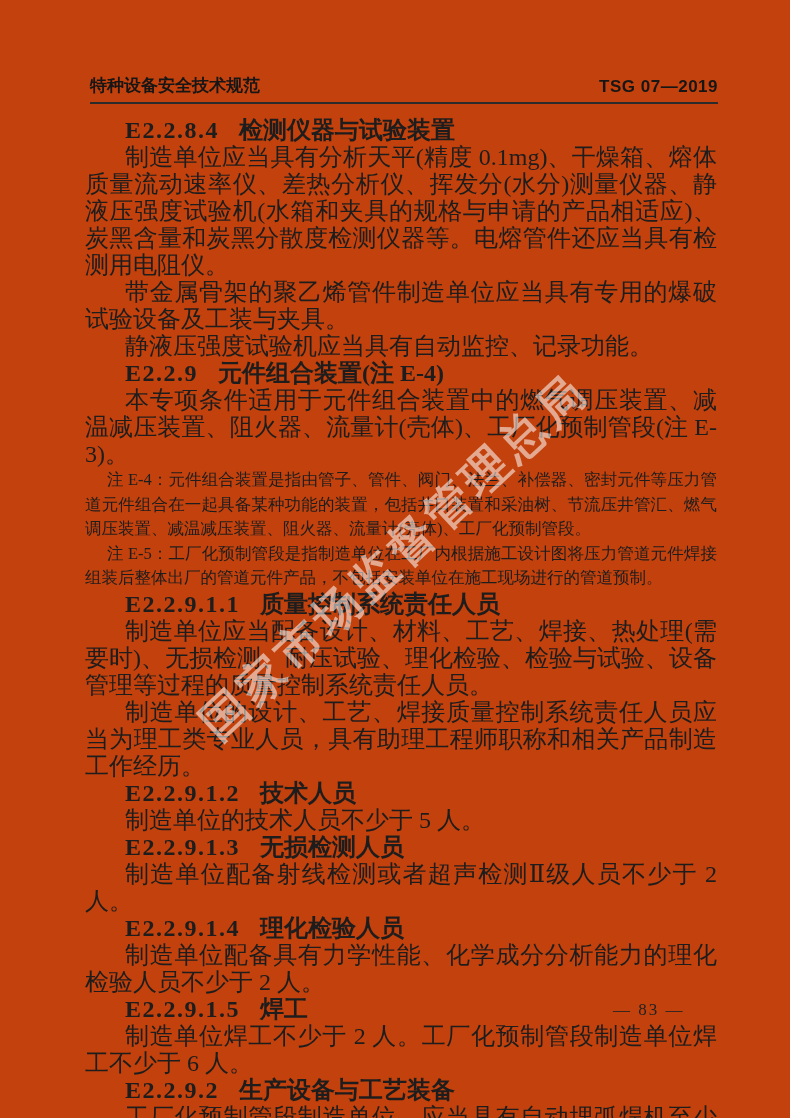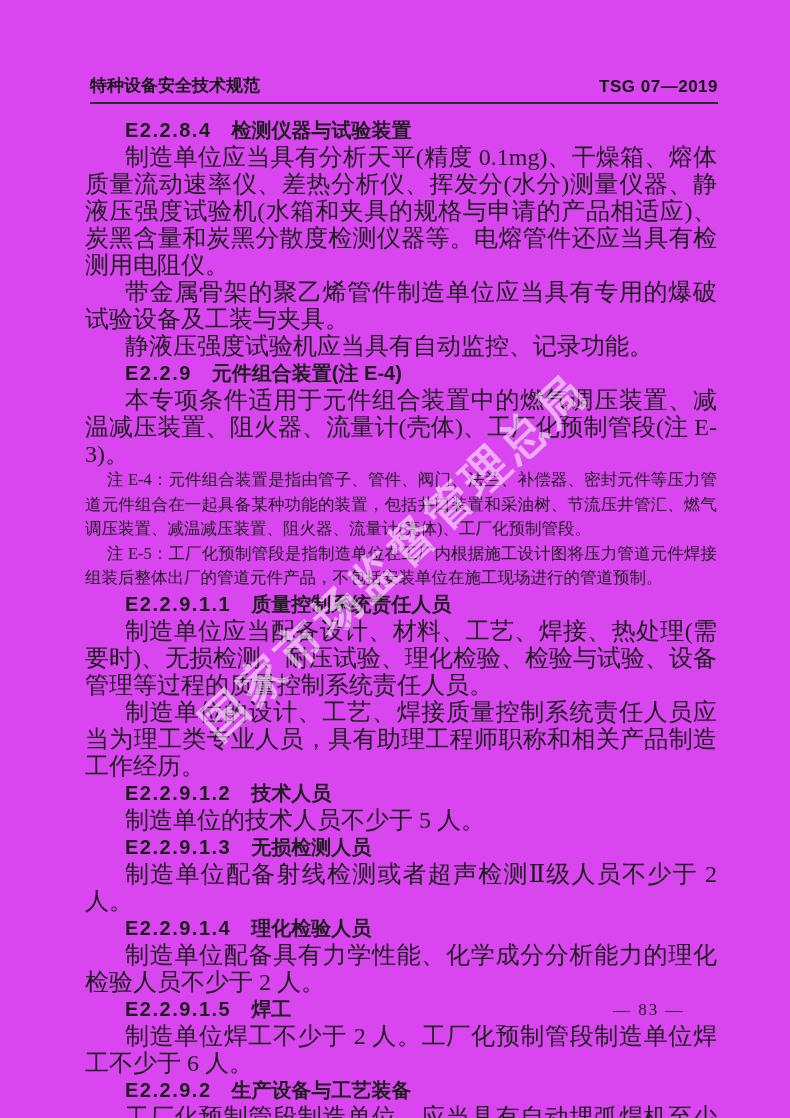--- a/index.html
+++ b/index.html
@@ -1,39 +1,39 @@
 <!DOCTYPE html>
 <html><head>
 <meta charset="utf-8">
 <style>
   html,body{margin:0;padding:0;background:#d5ece1;}
   .page{
     position:relative;
     width:790px;height:1118px;
-    background:#d946ef;
+    background:#c2410c;
     overflow:hidden;
     font-family:"Liberation Serif","DejaVu Serif",serif;
     color:#1d1d1d;
   }
   .header{
     position:absolute;top:74px;left:90px;width:628px;
     display:flex;justify-content:space-between;align-items:flex-end;
     font-family:"Liberation Sans","DejaVu Sans",sans-serif;
     font-weight:bold;font-size:17px;color:#161616;
     border-bottom:2.5px solid #2b2b2b;
     padding-bottom:5px;
   }
   .header .right{letter-spacing:0.5px;}
   .content{
     position:absolute;top:117px;left:85px;width:632px;
   }
   .content p{margin:0;}
   .h{
-    font-family:Liberation Sans, sans-serif;
-    font-weight:bold;font-size:20px;line-height:27px;
+    font-family:Liberation Serif, serif;
+    font-weight:bold;font-size:24px;line-height:27px;
     padding-left:40px;
   }
   .h .num{letter-spacing:1.5px;margin-right:20px;}
   .b{
     font-size:24px;line-height:27px;
     text-align:justify;text-indent:40px;
   }
   .n{
     font-size:16.5px;line-height:24.5px;
     text-align:justify;text-indent:22px;

